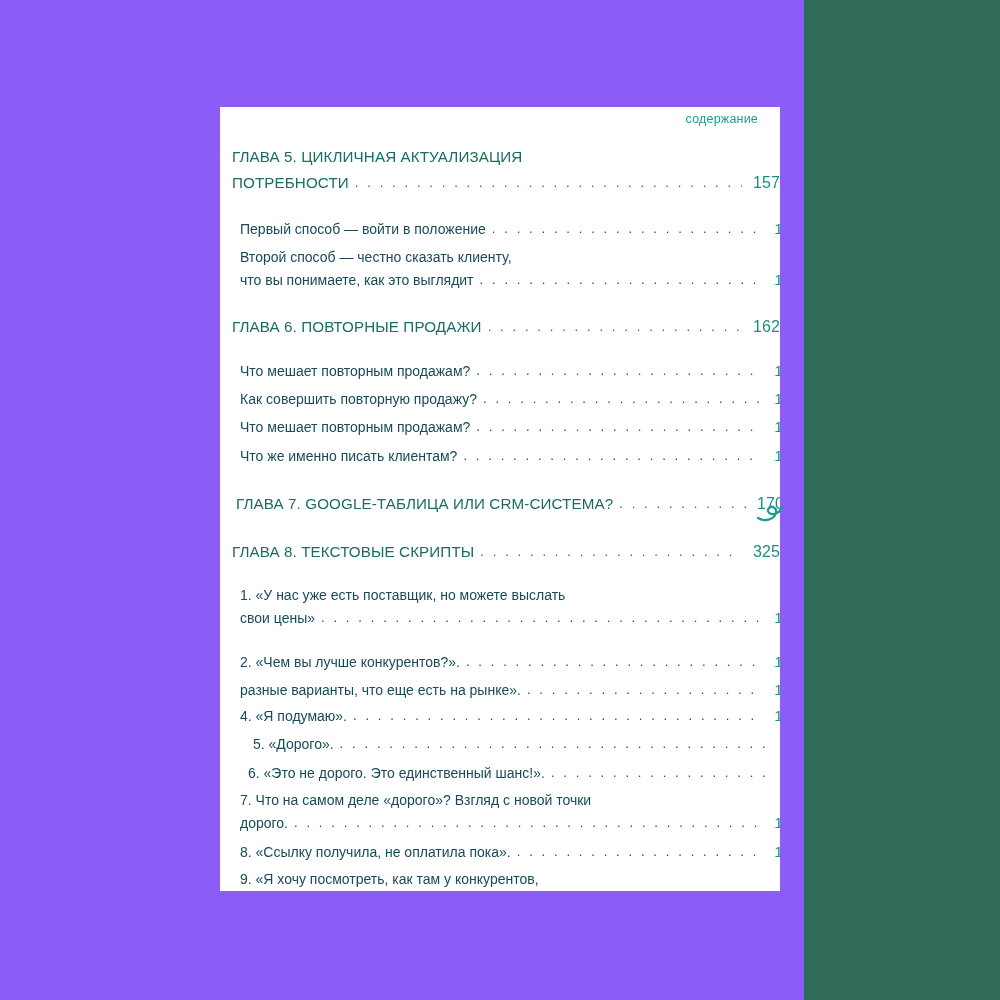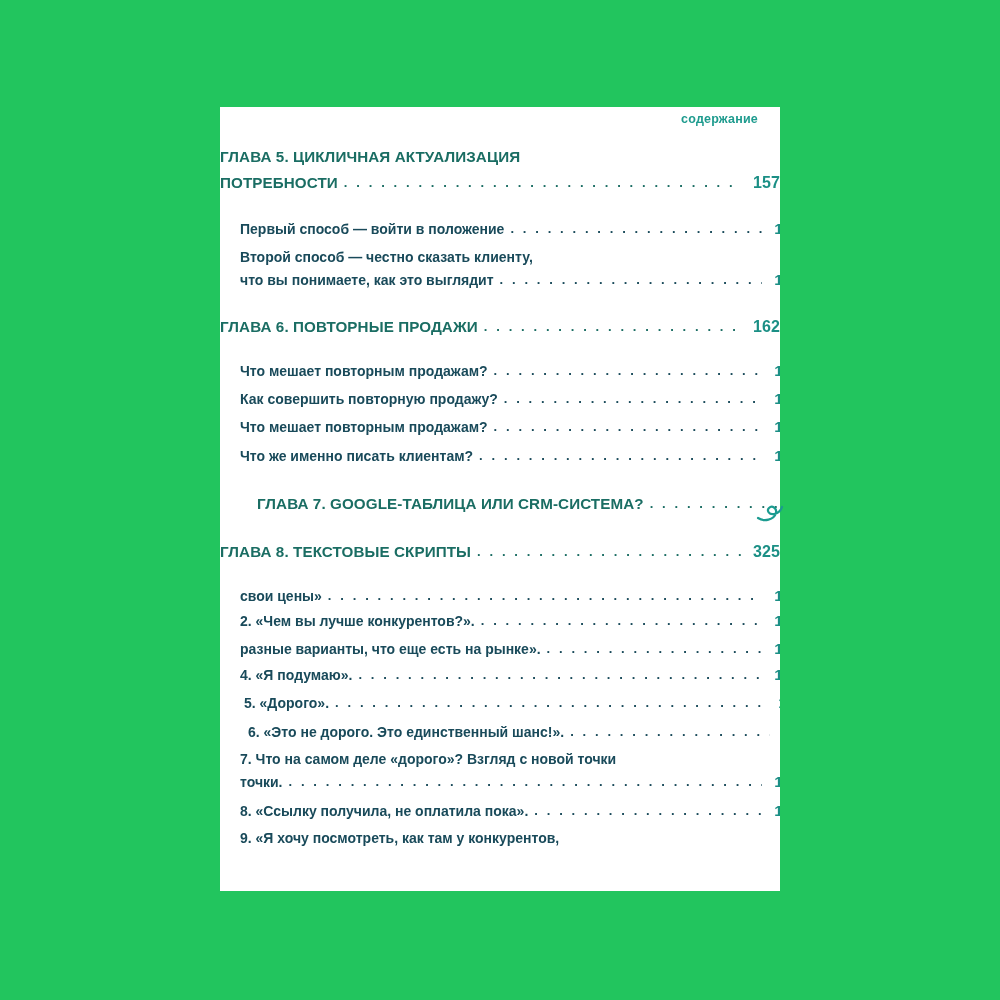--- a/index.html
+++ b/index.html
@@ -5,25 +5,24 @@
   html, body {
     margin: 0;
     padding: 0;
     width: 1000px;
     height: 1000px;
     background: #2f6b58;
     font-family: "Liberation Sans", sans-serif;
   }
   #root {
     position: relative;
-    width: 1000px;
+    width: 804px;
     height: 1000px;
-    background: #22c55e;
+    background: #8b5cf6;
     overflow: hidden;
-    font-weight: bold;
   }
   
   .page {
     position: absolute;
     left: 220px;
     top: 107px;
     width: 560px;
     height: 784px;
     background: #ffffff;
     overflow: hidden;
@@ -51,21 +50,21 @@
     width: 560px;
     box-sizing: border-box;
     padding-left: 0px;
     padding-right: 0px;
   }
   .chapter {
     color: #1a6d63;
     font-size: 15.2px;
     letter-spacing: 0.1px;
   }
-  .chapter .label { padding-left: 0px; }
+  .chapter .label { padding-left: 12px; }
   .sub {
     color: #194a5a;
     font-size: 14px;
   }
   .label {
     white-space: nowrap;
     flex: 0 0 auto;
   }
   .leader {
     flex: 1 1 auto;
@@ -167,84 +166,89 @@
             <span class="page-num">167</span>
           </div>
         </div>
         <div style="margin-top: 4px; padding-left: 20px; padding-right: 12px; line-height: 1.58;">
           <div class="row sub">
             <span class="label">Что же именно писать клиентам?</span>
             <span class="leader" style="color: rgb(25, 74, 90);">. . . . . . . . . . . . . . . . . . . . . . . . . . . . . . . . . . . . . . . . . . . . . . . . . . . . . .</span>
             <span class="page-num">168</span>
           </div>
         </div>
-        <div style="margin-top: 23px; padding-left: 4px; padding-right: 12px; line-height: 1.62; margin-left: 33px;">
+        <div style="margin-top: 23px; padding-left: 4px; padding-right: 12px; line-height: 1.62;">
           <div class="row chapter">
             <span class="label">ГЛАВА 7. GOOGLE-ТАБЛИЦА ИЛИ CRM-СИСТЕМА?</span>
             <span class="leader" style="color: rgb(26, 109, 99);">. . . . . . . . . . . . . . . . . . . . . . . . . . . . . . . . . . . . . . . . . . . . . . . . . . . . . .</span>
             <span class="page-num">170</span>
           </div>
         </div>
         <div style="margin-top: 22px; padding-left: 0px; padding-right: 12px; line-height: 1.62;">
           <div class="row chapter">
             <span class="label">ГЛАВА 8. ТЕКСТОВЫЕ СКРИПТЫ</span>
             <span class="leader" style="color: rgb(26, 109, 99);">. . . . . . . . . . . . . . . . . . . . . . . . . . . . . . . . . . . . . . . . . . . . . . . . . . . . . .</span>
             <span class="page-num">325</span>
           </div>
         </div>
         <div style="margin-top: 19px; padding-left: 20px; padding-right: 12px; line-height: 1.58;">
           <div class="row sub">
+            <span class="label">1. «У нас уже есть поставщик, но можете выслать</span>
+            <span class="leader" style="color: transparent;">. . . . . . . . . . . . . . . . . . . . . . . . . . . . . . . . . . . . . . . . . . . . . . . . . . . . . .</span>
+            <span class="page-num"></span>
+          </div>
+          <div class="row sub">
             <span class="label">свои цены»</span>
             <span class="leader" style="color: rgb(25, 74, 90);">. . . . . . . . . . . . . . . . . . . . . . . . . . . . . . . . . . . . . . . . . . . . . . . . . . . . . .</span>
             <span class="page-num">179</span>
           </div>
         </div>
-        <div style="margin-top: 0; padding-left: 20px; padding-right: 12px; line-height: 1.58;">
+        <div style="margin-top: 19px; padding-left: 20px; padding-right: 12px; line-height: 1.58;">
           <div class="row sub">
             <span class="label">2. «Чем вы лучше конкурентов?».</span>
             <span class="leader" style="color: rgb(25, 74, 90);">. . . . . . . . . . . . . . . . . . . . . . . . . . . . . . . . . . . . . . . . . . . . . . . . . . . . . .</span>
             <span class="page-num">179</span>
           </div>
         </div>
         <div style="margin-top: 4px; padding-left: 20px; padding-right: 12px; line-height: 1.58;">
           <div class="row sub">
             <span class="label">разные варианты, что еще есть на рынке».</span>
             <span class="leader" style="color: rgb(25, 74, 90);">. . . . . . . . . . . . . . . . . . . . . . . . . . . . . . . . . . . . . . . . . . . . . . . . . . . . . .</span>
             <span class="page-num">180</span>
           </div>
         </div>
         <div style="margin-top: 1px; padding-left: 20px; padding-right: 12px; line-height: 1.58;">
           <div class="row sub">
             <span class="label">4. «Я подумаю».</span>
             <span class="leader" style="color: rgb(25, 74, 90);">. . . . . . . . . . . . . . . . . . . . . . . . . . . . . . . . . . . . . . . . . . . . . . . . . . . . . .</span>
             <span class="page-num">180</span>
           </div>
         </div>
-        <div style="margin-top: 4px; padding-left: 24px; padding-right: 12px; line-height: 1.58;">
+        <div style="margin-top: 4px; padding-left: 33px; padding-right: 12px; line-height: 1.58;">
           <div class="row sub">
             <span class="label">5. «Дорого».</span>
             <span class="leader" style="color: rgb(25, 74, 90);">. . . . . . . . . . . . . . . . . . . . . . . . . . . . . . . . . . . . . . . . . . . . . . . . . . . . . .</span>
             <span class="page-num">181</span>
           </div>
         </div>
         <div style="margin-top: 4px; padding-left: 28px; padding-right: 12px; line-height: 1.58;">
           <div class="row sub">
             <span class="label">6. «Это не дорого. Это единственный шанс!».</span>
             <span class="leader" style="color: rgb(25, 74, 90);">. . . . . . . . . . . . . . . . . . . . . . . . . . . . . . . . . . . . . . . . . . . . . . . . . . . . . .</span>
             <span class="page-num">184</span>
           </div>
         </div>
         <div style="margin-top: 4px; padding-left: 20px; padding-right: 12px; line-height: 1.58;">
           <div class="row sub">
             <span class="label">7. Что на самом деле «дорого»? Взгляд с новой точки</span>
             <span class="leader" style="color: transparent;">. . . . . . . . . . . . . . . . . . . . . . . . . . . . . . . . . . . . . . . . . . . . . . . . . . . . . .</span>
             <span class="page-num"></span>
           </div>
           <div class="row sub">
-            <span class="label">точки.</span>
+            <span class="label">дорого.</span>
             <span class="leader" style="color: rgb(25, 74, 90);">. . . . . . . . . . . . . . . . . . . . . . . . . . . . . . . . . . . . . . . . . . . . . . . . . . . . . .</span>
             <span class="page-num">185</span>
           </div>
         </div>
         <div style="margin-top: 4px; padding-left: 20px; padding-right: 12px; line-height: 1.58;">
           <div class="row sub">
             <span class="label">8. «Ссылку получила, не оплатила пока».</span>
             <span class="leader" style="color: rgb(25, 74, 90);">. . . . . . . . . . . . . . . . . . . . . . . . . . . . . . . . . . . . . . . . . . . . . . . . . . . . . .</span>
             <span class="page-num">186</span>
           </div>

